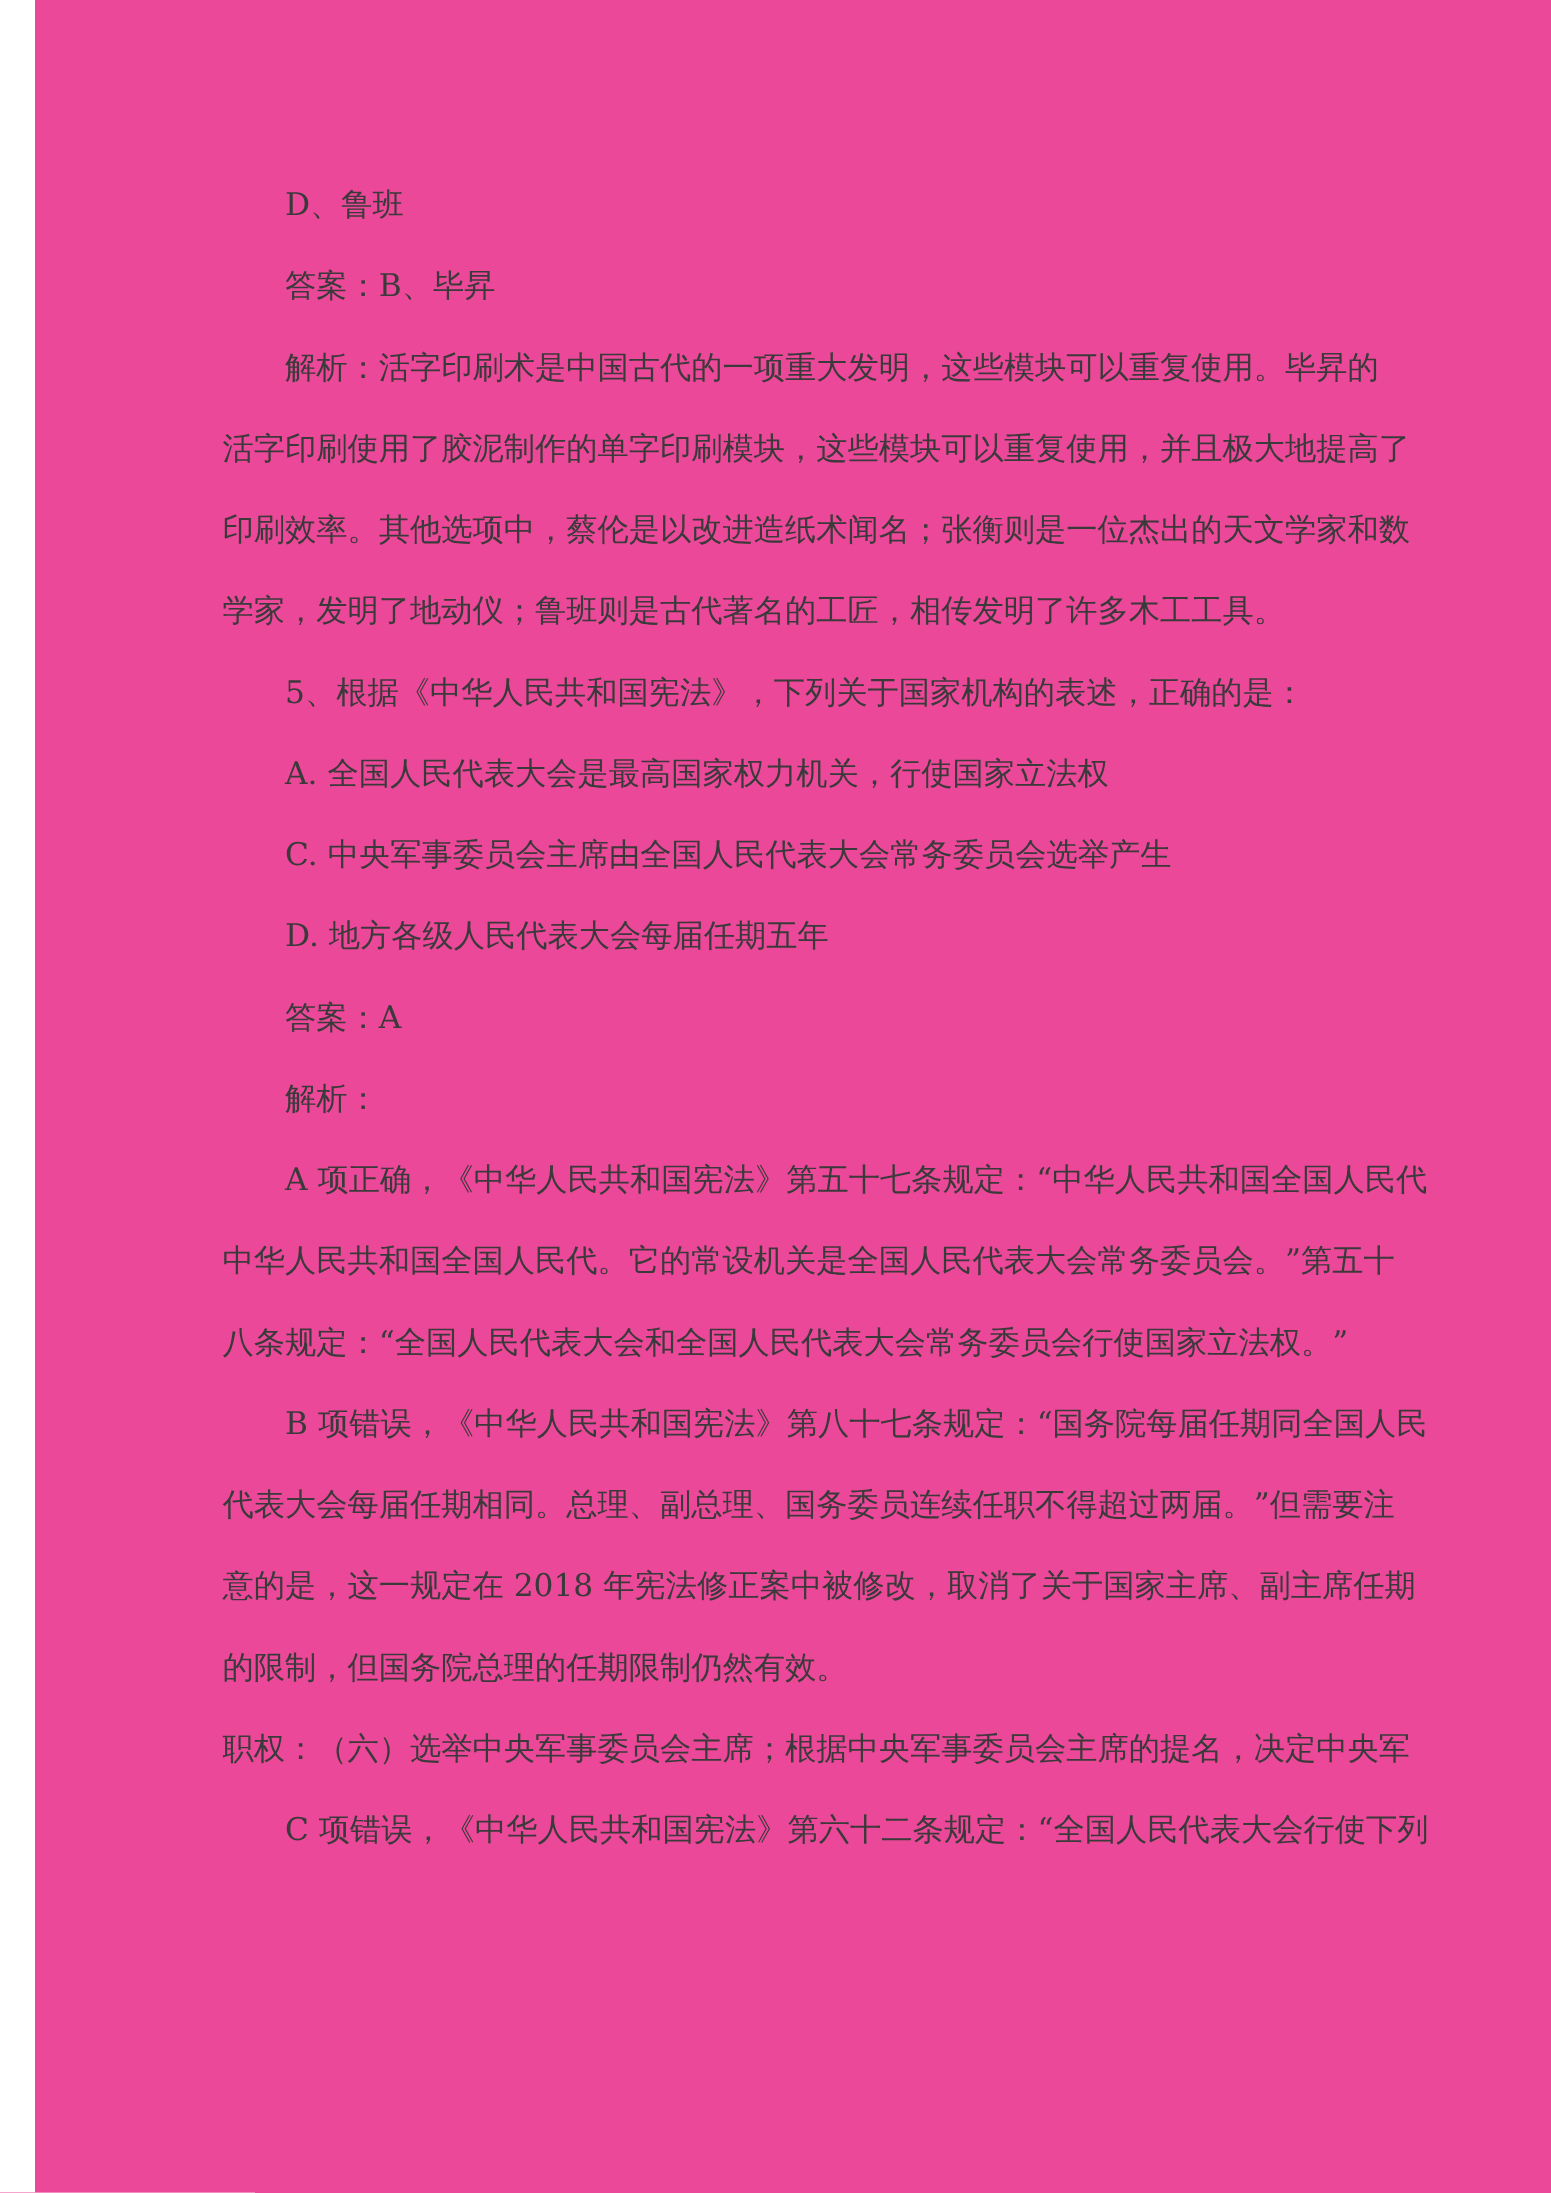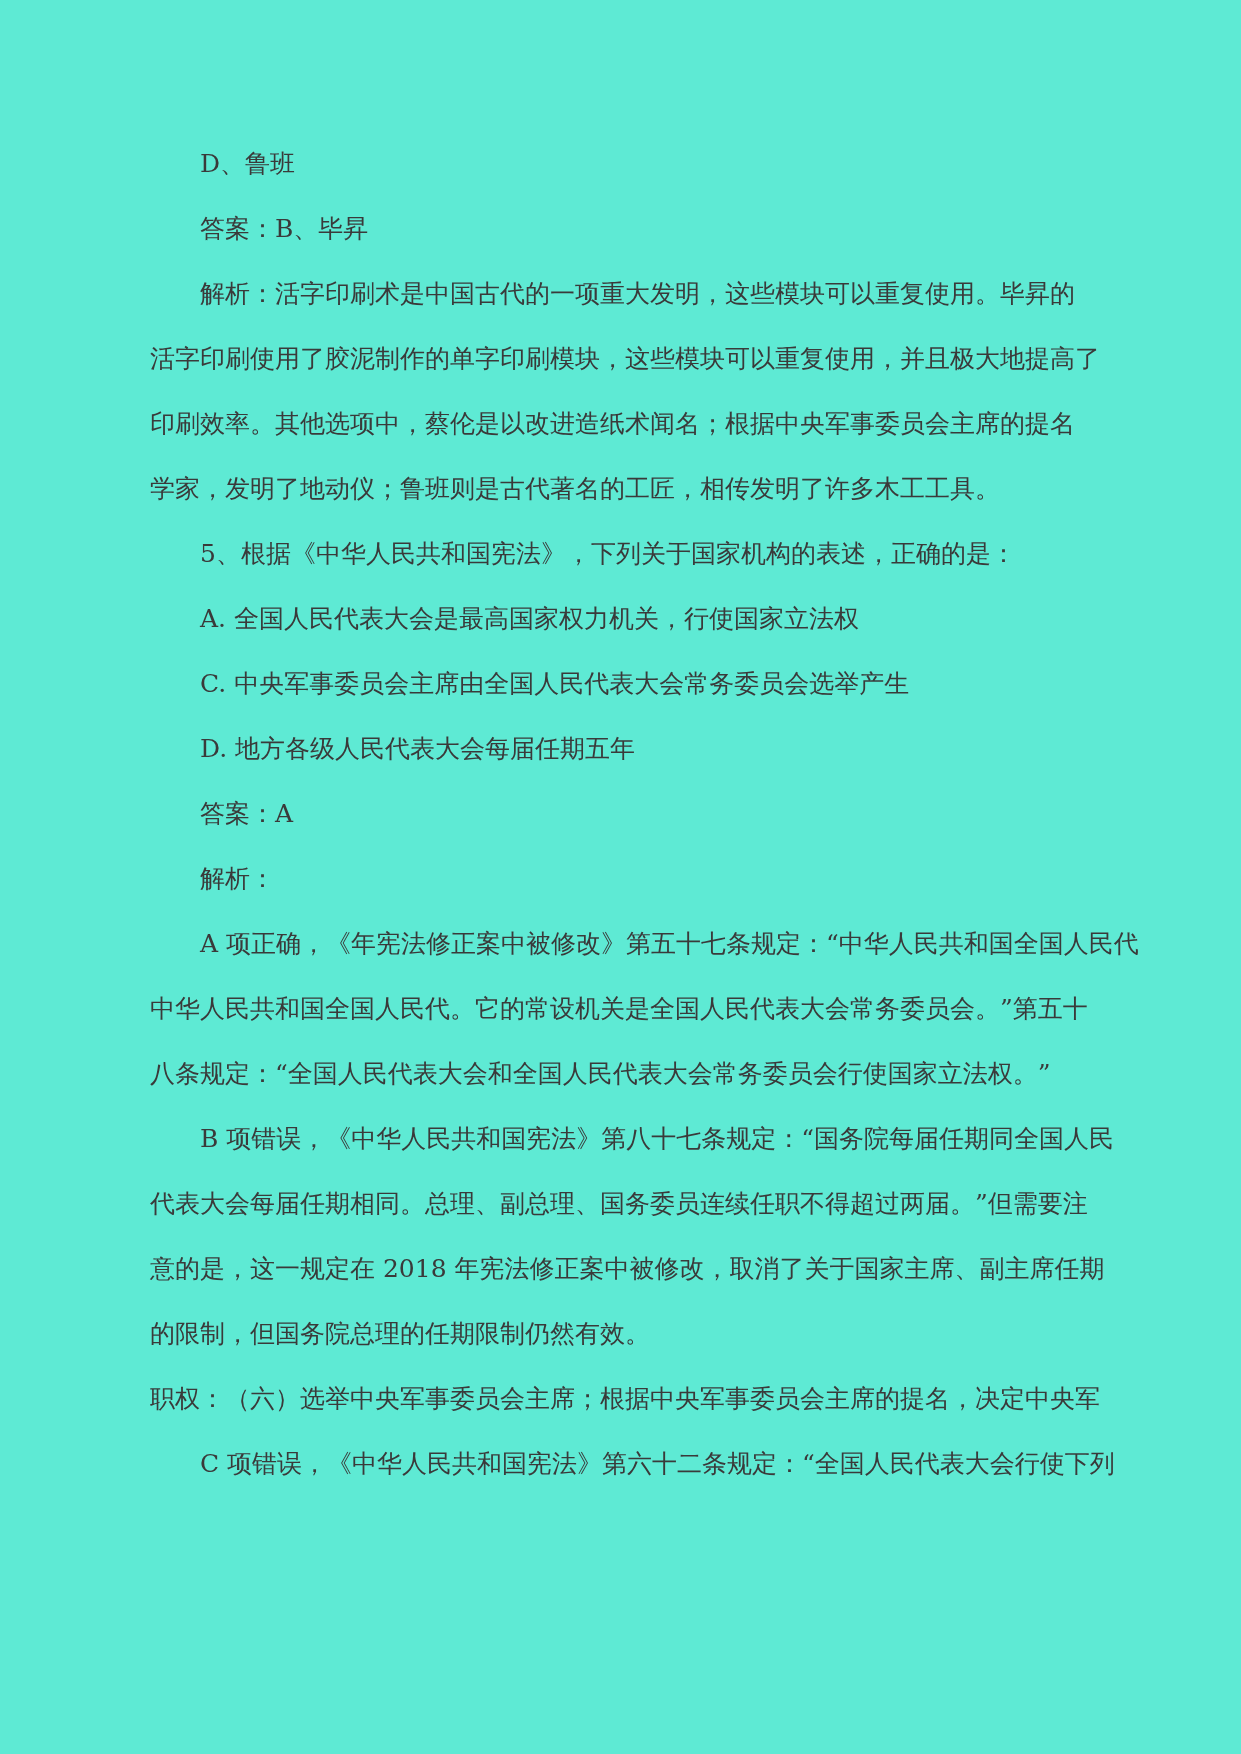--- a/index.html
+++ b/index.html
@@ -9,21 +9,22 @@
   body {
     width: 1241px;
     height: 1754px;
     background: #ffffff;
     position: relative;
     overflow: hidden;
   }
   .page {
     position: absolute;
     inset: 0;
-    background: #5eead4;
+    background: #ec4899;
+    margin-left: 28px;
   }
   .text-block {
     position: absolute;
     left: 150px;
     top: 131px;
     width: 941px;
   }
   .line {
     height: 65px;
     line-height: 65px;
@@ -38,29 +39,29 @@
 </style>
 </head>
 <body>
 
 <div class="page">
   <div class="text-block">
       <div class="line indent">D、鲁班</div>
       <div class="line indent">答案：B、毕昇</div>
       <div class="line indent">解析：活字印刷术是中国古代的一项重大发明，这些模块可以重复使用。毕昇的</div>
       <div class="line">活字印刷使用了胶泥制作的单字印刷模块，这些模块可以重复使用，并且极大地提高了</div>
-      <div class="line">印刷效率。其他选项中，蔡伦是以改进造纸术闻名；根据中央军事委员会主席的提名</div>
+      <div class="line">印刷效率。其他选项中，蔡伦是以改进造纸术闻名；张衡则是一位杰出的天文学家和数</div>
       <div class="line">学家，发明了地动仪；鲁班则是古代著名的工匠，相传发明了许多木工工具。</div>
       <div class="line indent">5、根据《中华人民共和国宪法》，下列关于国家机构的表述，正确的是：</div>
       <div class="line indent">A. 全国人民代表大会是最高国家权力机关，行使国家立法权</div>
       <div class="line indent">C. 中央军事委员会主席由全国人民代表大会常务委员会选举产生</div>
       <div class="line indent">D. 地方各级人民代表大会每届任期五年</div>
       <div class="line indent">答案：A</div>
       <div class="line indent">解析：</div>
-      <div class="line indent">A 项正确，《年宪法修正案中被修改》第五十七条规定：“中华人民共和国全国人民代</div>
+      <div class="line indent">A 项正确，《中华人民共和国宪法》第五十七条规定：“中华人民共和国全国人民代</div>
       <div class="line">中华人民共和国全国人民代。它的常设机关是全国人民代表大会常务委员会。”第五十</div>
       <div class="line">八条规定：“全国人民代表大会和全国人民代表大会常务委员会行使国家立法权。”</div>
       <div class="line indent">B 项错误，《中华人民共和国宪法》第八十七条规定：“国务院每届任期同全国人民</div>
       <div class="line">代表大会每届任期相同。总理、副总理、国务委员连续任职不得超过两届。”但需要注</div>
       <div class="line">意的是，这一规定在 2018 年宪法修正案中被修改，取消了关于国家主席、副主席任期</div>
       <div class="line">的限制，但国务院总理的任期限制仍然有效。</div>
       <div class="line">职权：（六）选举中央军事委员会主席；根据中央军事委员会主席的提名，决定中央军</div>
       <div class="line indent">C 项错误，《中华人民共和国宪法》第六十二条规定：“全国人民代表大会行使下列</div>
     </div>
 </div>

